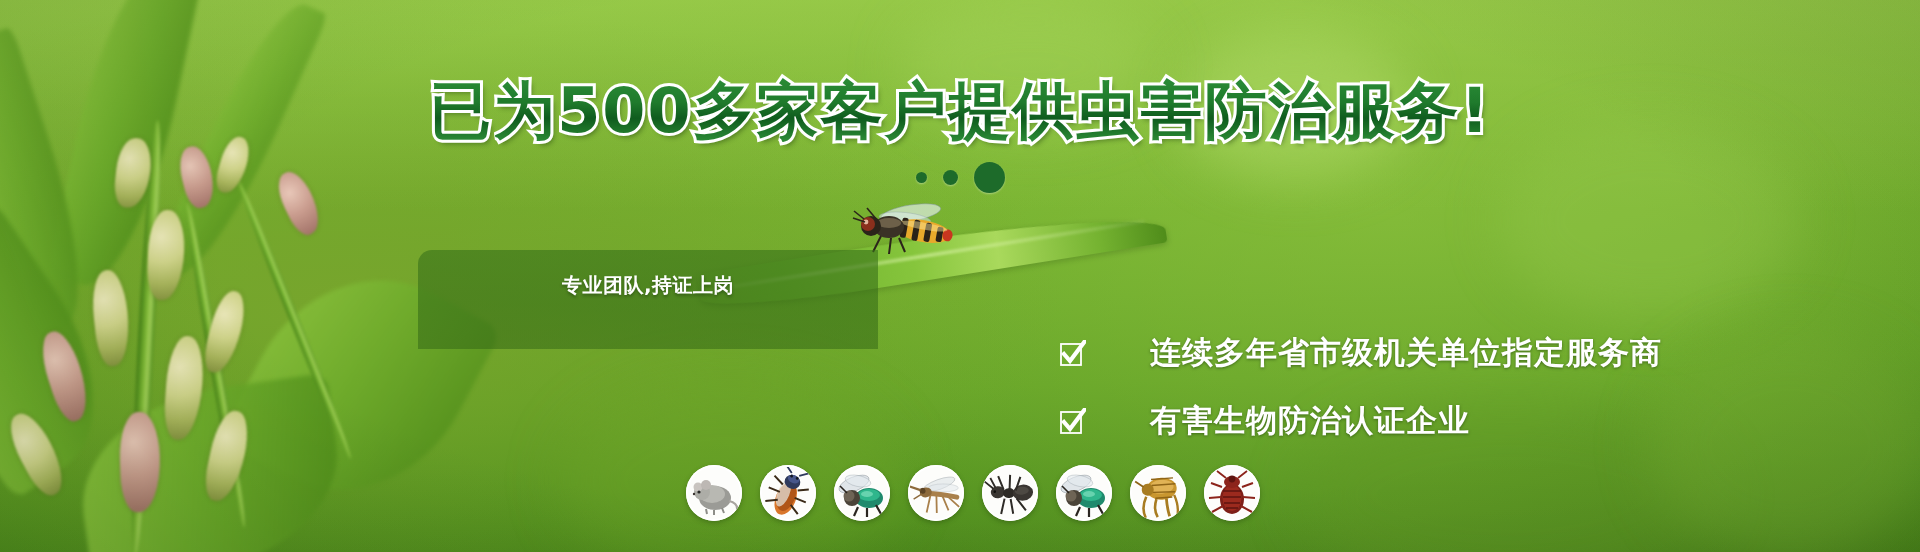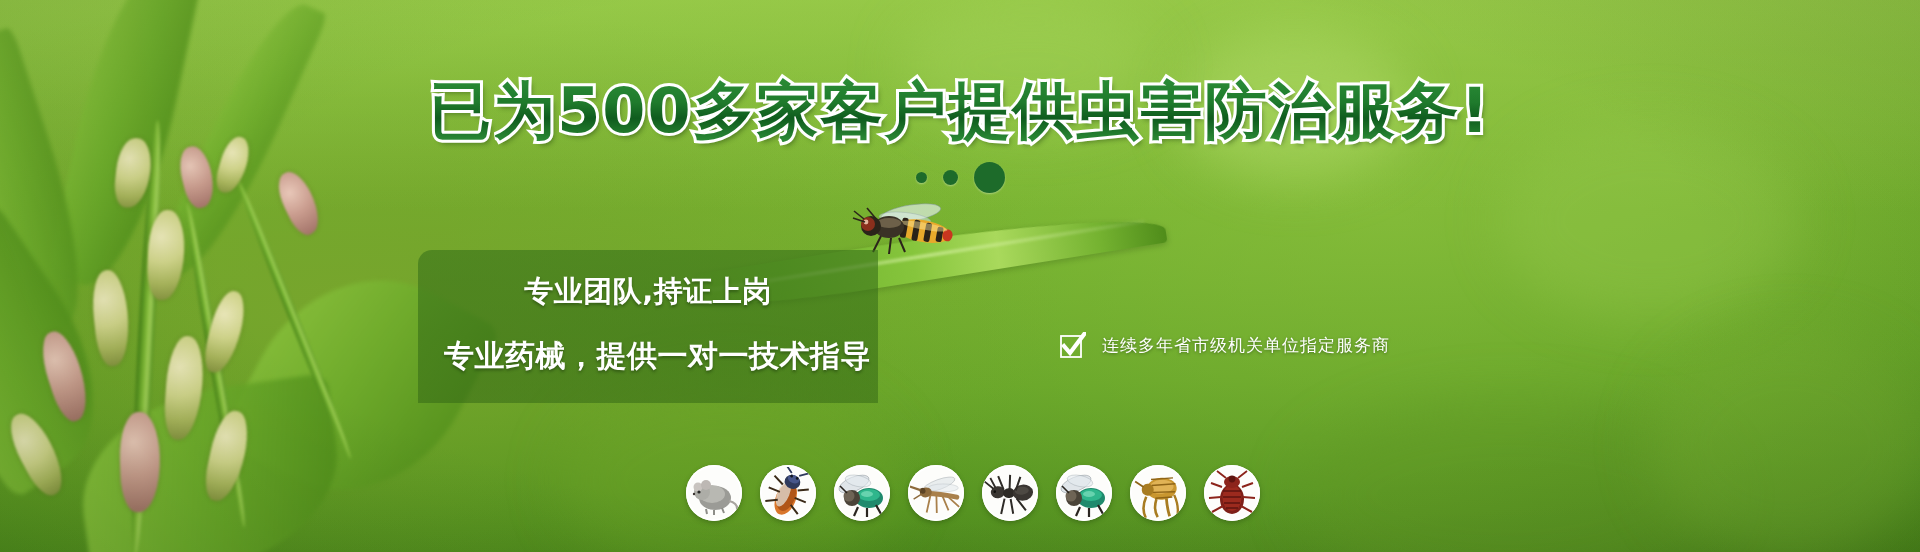--- a/index.html
+++ b/index.html
@@ -182,21 +182,21 @@
     z-index: 5;
   }
   .panel-line {
     color: #ffffff;
     font-family: "DejaVu Sans", sans-serif;
     font-weight: 700;
     text-align: center;
     text-shadow: 0 2px 3px rgba(20,45,8,.45);
     white-space: nowrap;
   }
-  .panel-line.l1 { font-size: 29px; margin-bottom: 24px; letter-spacing: .5px; }
+  .panel-line.l1 { font-size: 20px; margin-bottom: 24px; letter-spacing: .5px; }
   .panel-line.l2 { font-size: 30px; margin-bottom: 22px; letter-spacing: .5px; }
   .panel-line.l3 { font-size: 30px; letter-spacing: .5px; }
 
   
   .checklist {
     position: absolute;
     left: 1060px; top: 332px;
     z-index: 5;
   }
   .check-row {
@@ -206,25 +206,26 @@
     margin-bottom: 26px;
   }
   .check-box {
     width: 26px; height: 26px;
     flex: 0 0 26px;
     position: relative;
   }
   .check-text {
     color: #ffffff;
     font-family: "DejaVu Sans", sans-serif;
-    font-size: 17px;
-    font-weight: 400;
+    font-size: 31px;
+    font-weight: 700;
     letter-spacing: 1px;
     white-space: nowrap;
     text-shadow: 0 1px 3px rgba(20,45,8,.5);
+    margin-left: 48px;
   }
 
   
   .pests {
     position: absolute;
     left: 686px; top: 465px;
     display: flex;
     gap: 18px;
     z-index: 6;
   }
@@ -328,32 +329,40 @@
   </div>
 
   <div class="dots">
     <span class="dot s1"></span>
     <span class="dot s2"></span>
     <span class="dot s3"></span>
   </div>
 
   <div class="panel">
     <div class="panel-line l1">专业团队,持证上岗</div>
-    <div class="panel-line l3">专业药械，提供一对一技术指导</div>
   </div>
 
   <div class="checklist">
     <div class="check-row">
       <span class="check-box">
         <svg viewBox="0 0 26 26" width="26" height="26">
           <rect x="1" y="4" width="20" height="21" fill="none" stroke="#ffffff" stroke-width="1.8"></rect>
           <path d="M4 14 L10 21 L25 1" fill="none" stroke="#ffffff" stroke-width="4.2" stroke-linecap="square"></path>
         </svg>
       </span>
       <span class="check-text">连续多年省市级机关单位指定服务商</span>
+    </div>
+    <div class="check-row">
+      <span class="check-box">
+        <svg viewBox="0 0 26 26" width="26" height="26">
+          <rect x="1" y="4" width="20" height="21" fill="none" stroke="#ffffff" stroke-width="1.8"></rect>
+          <path d="M4 14 L10 21 L25 1" fill="none" stroke="#ffffff" stroke-width="4.2" stroke-linecap="square"></path>
+        </svg>
+      </span>
+      <span class="check-text">有害生物防治认证企业</span>
     </div>
   </div>
 
   <div class="pests">
 
     <div class="pest" title="mouse">
       <svg viewBox="0 0 52 52" width="52" height="52">
         <ellipse cx="27" cy="31" rx="16" ry="12" fill="#9b9b96"></ellipse>
         <ellipse cx="24" cy="27" rx="13" ry="9" fill="#b8b8b2"></ellipse>
         <circle cx="14" cy="25" r="8" fill="#adada7"></circle>

